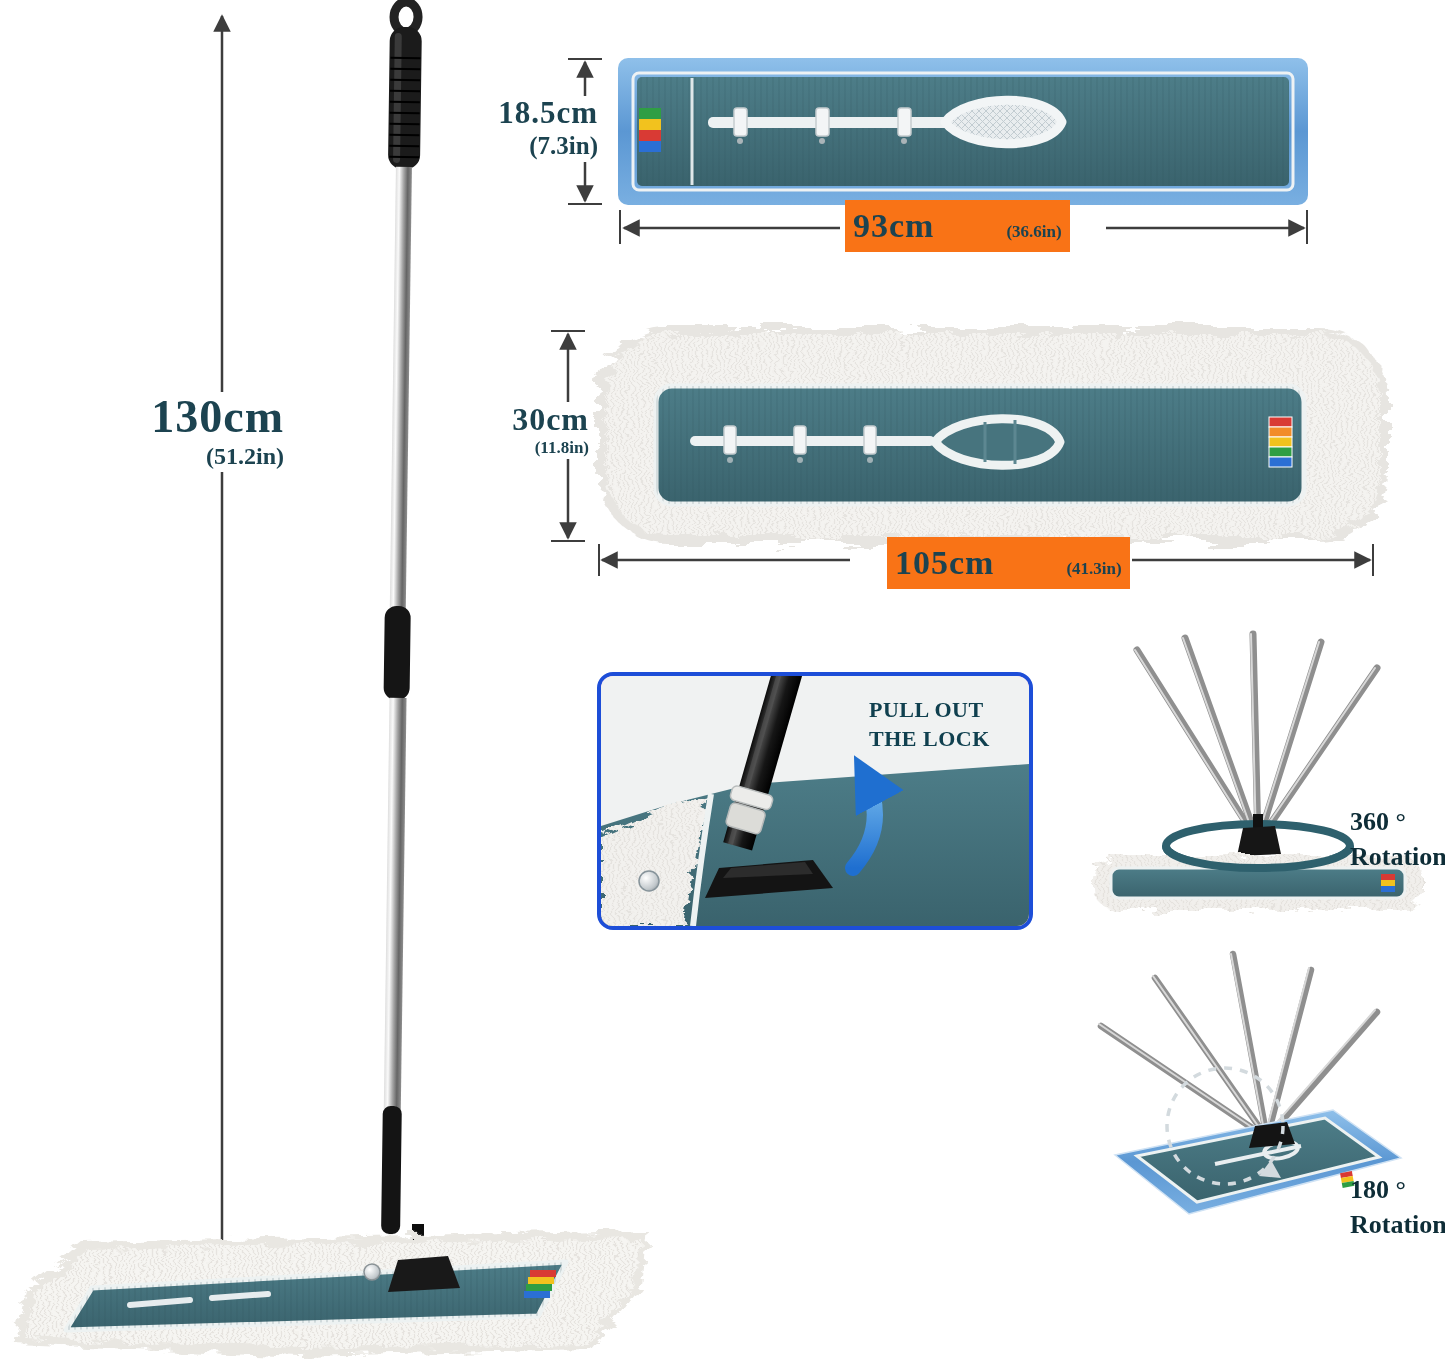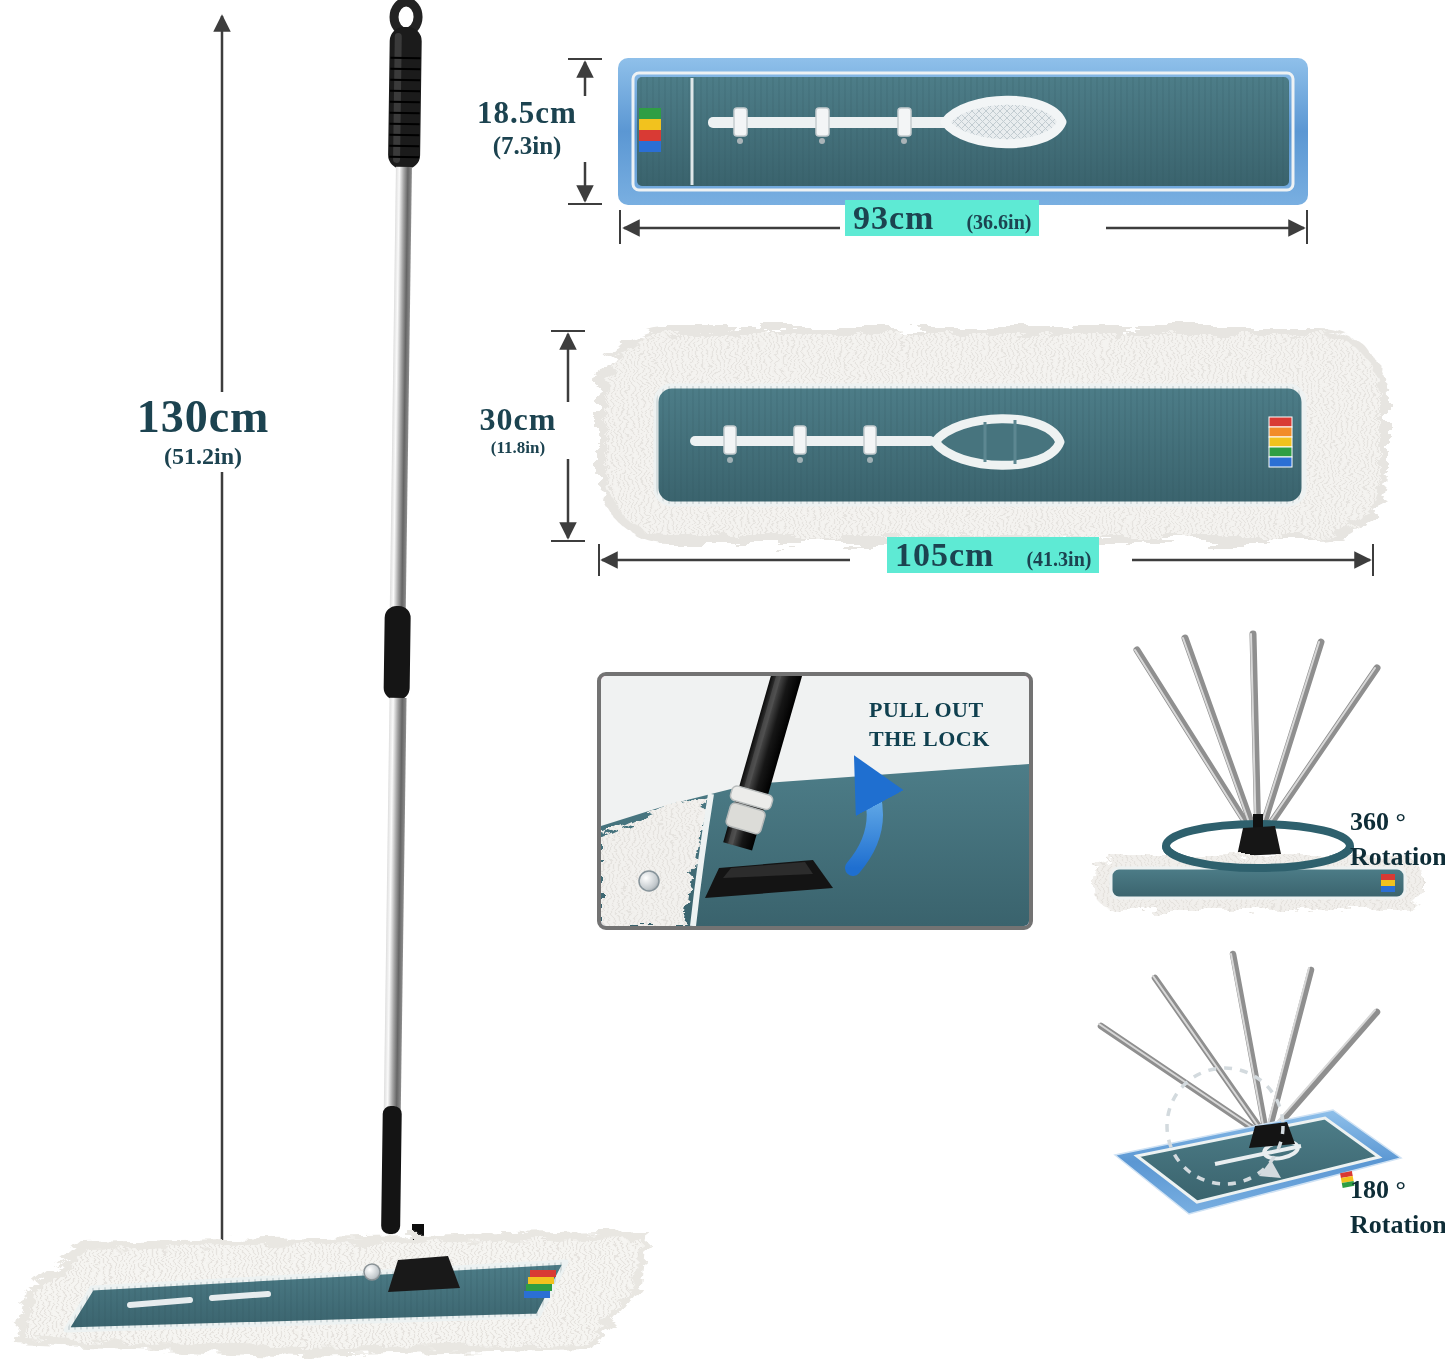--- a/index.html
+++ b/index.html
@@ -1,29 +1,29 @@
 <!DOCTYPE html>
 <html><head>
 <meta charset="utf-8">
 <style>
   * { margin:0; padding:0; box-sizing:border-box; }
   html,body { background:#fff; }
   .canvas { position:relative; width:1445px; height:1361px; background:#fff; overflow:hidden;
             font-family:"Liberation Serif", serif; }
   .abs { position:absolute; }
   svg { display:block; }
-  .dim-label { position:absolute; color:#1c4350; font-weight:bold; text-align:center;
+  .dim-label { position:absolute; color:#1c4350; font-weight:bold; text-align:right;
                background:#fff; padding:1px 4px; }
   .dim-main { font-size:46px; line-height:1.05; letter-spacing:1px; }
   .dim-sub  { font-size:24px; line-height:1.25; }
-  .dim-row  { position:absolute; display:flex; align-items:baseline; gap:32px;
-              color:#1c4350; font-weight:bold; background:#5eead4; padding:0 8px; }
+  .dim-row  { position:absolute; display:flex; align-items:baseline; gap:24px;
+              color:#1c4350; font-weight:bold; background:#f97316; padding:8px 8px; }
   .dim-row .dim-main { font-size:34px; }
-  .dim-row .dim-sub  { font-size:20px; }
-  .callout-box { position:absolute; border:4px solid #737373; border-radius:9px;
+  .dim-row .dim-sub  { font-size:17px;margin-left:48px; }
+  .callout-box { position:absolute; border:4px solid #1d4ed8; border-radius:16px;
                  background:#f9a8d4; overflow:hidden; }
   .callout-text { position:absolute; font-weight:bold; color:#10404f; font-size:22px;
                   line-height:1.3; letter-spacing:.5px; }
   .rot-label { position:absolute; color:#0e2d37; font-weight:bold; font-size:26px; line-height:1.35; }
 </style>
 </head>
 <body>
 
 <div class="canvas">
 

